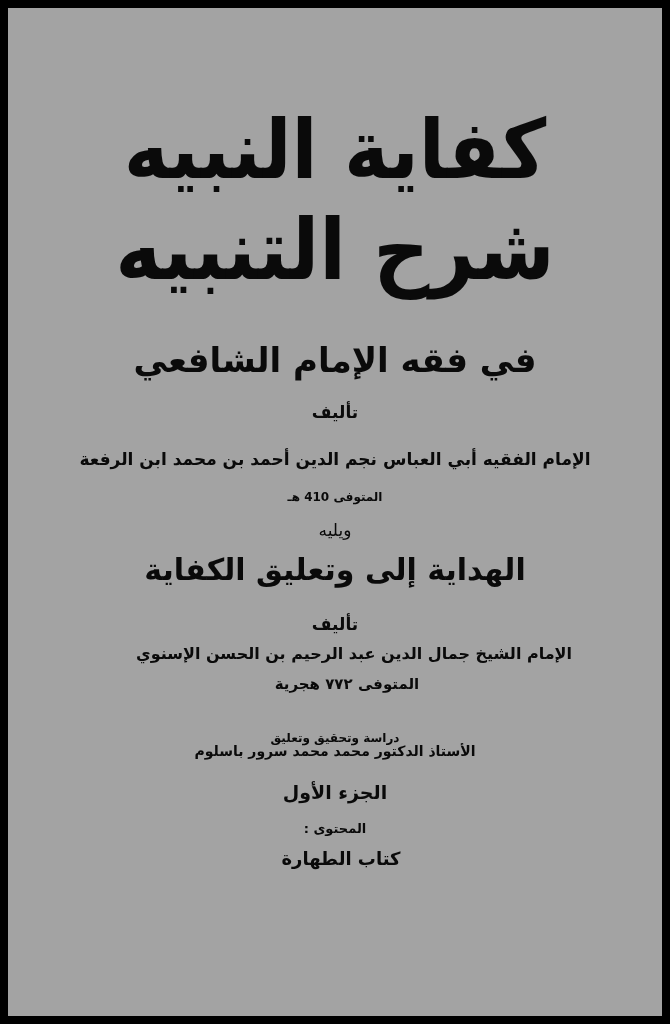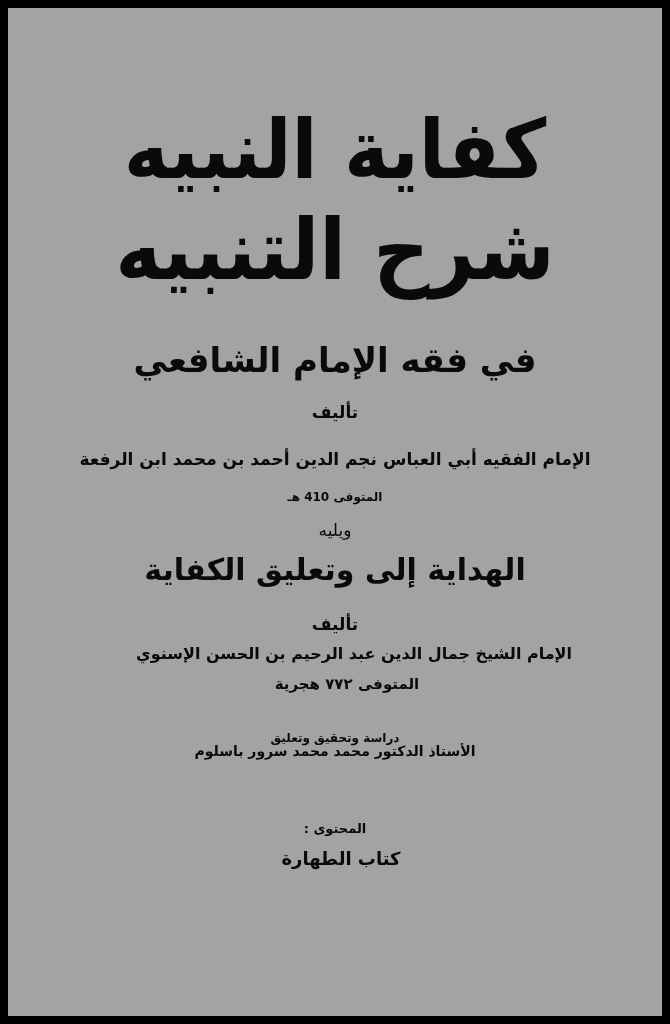--- a/index.html
+++ b/index.html
@@ -52,15 +52,16 @@
   <div class="line taleef1">تأليف</div>
   <div class="line author1">الإمام الفقيه أبي العباس نجم الدين أحمد بن محمد ابن الرفعة</div>
   <div class="line died1">المتوفى 410 هـ</div>
   <div class="line followed">ويليه</div>
   <div class="line title3">الهداية إلى وتعليق الكفاية</div>
   <div class="line taleef2">تأليف</div>
   <div class="line author2">الإمام الشيخ جمال الدين عبد الرحيم بن الحسن الإسنوي</div>
   <div class="line died2">المتوفى ٧٧٢ هجرية</div>
   <div class="line study">دراسة وتحقيق وتعليق</div>
   <div class="line editor">الأستاذ الدكتور محمد محمد سرور باسلوم</div>
+  <div class="line volume">الجزء الأول</div>
   <div class="line contents-label">المحتوى :</div>
   <div class="line contents-value">كتاب الطهارة</div>
 </div>
 
 </body></html>

